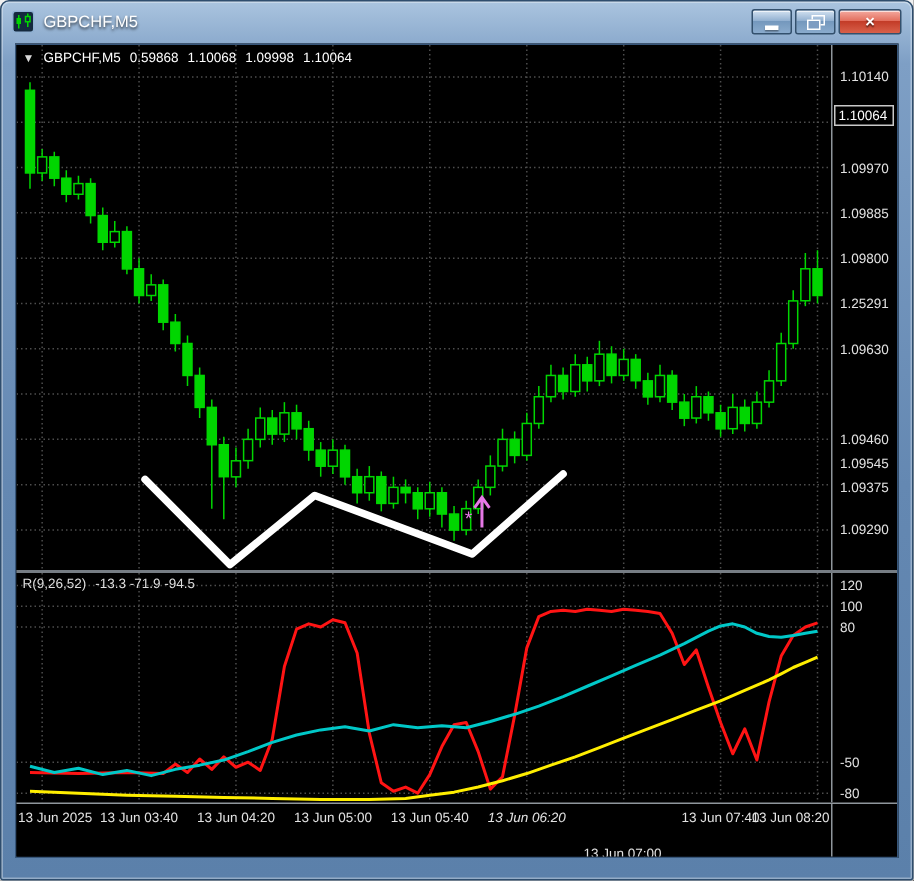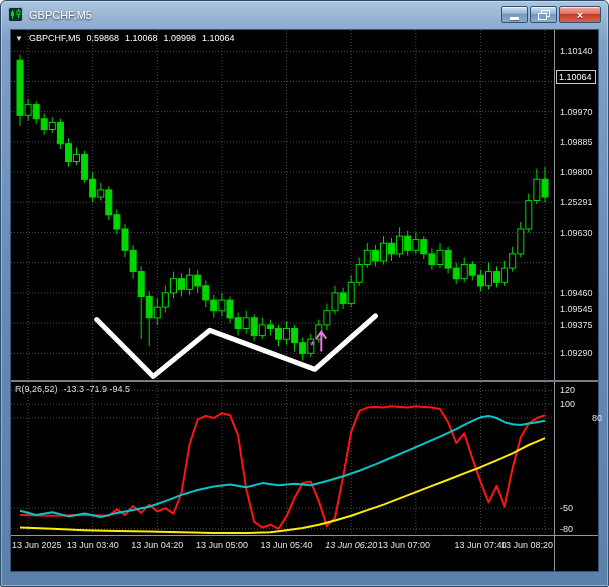--- a/index.html
+++ b/index.html
@@ -280,35 +280,35 @@
             <line x1="0" y1="146.8" x2="543" y2="146.8" stroke="#4d4d4d" stroke-dasharray="1,2"></line>
             <line x1="0" y1="160.7" x2="543" y2="160.7" stroke="#4d4d4d" stroke-dasharray="1,2"></line>
             <polyline points="9.0,133.0 41.3,133.7 73.6,133.0 97.8,133.7 105.9,127.4 114.0,133.0 122.1,124.0 130.2,130.9 138.2,122.6 146.3,129.5 154.4,126.1 162.5,131.6 170.5,110.8 178.6,62.3 186.7,37.4 194.8,33.9 202.8,36.0 210.9,31.2 219.0,33.2 227.1,53.3 235.2,106.7 243.2,139.9 251.3,145.5 259.4,142.7 267.5,146.8 275.5,134.4 283.6,115.7 291.7,101.1 299.8,99.7 307.8,119.1 315.9,144.1 324.0,135.8 332.1,94.9 340.2,49.9 348.2,29.1 356.3,25.6 364.4,24.9 372.5,25.6 380.5,24.2 388.6,24.9 396.7,25.6 404.8,24.2 412.8,24.9 420.9,25.6 429.0,27.0 437.1,40.2 445.2,61.0 453.2,51.3 461.3,76.2 469.4,99.7 477.5,120.5 485.5,103.9 493.6,124.7 501.7,85.9 509.8,55.4 517.8,41.6 525.9,36.0 534.0,33.2" fill="none" stroke="#ff1414" stroke-width="2" stroke-linejoin="round"></polyline>
             <polyline points="9.0,128.8 25.2,133.0 41.3,130.2 57.5,134.4 73.6,131.6 89.8,135.1 105.9,130.9 122.1,128.1 138.2,124.7 154.4,119.1 170.5,112.9 186.7,108.0 202.8,104.6 219.0,102.5 235.2,105.3 251.3,101.1 267.5,103.2 283.6,101.8 299.8,103.2 315.9,99.0 332.1,94.2 348.2,88.7 364.4,82.4 380.5,75.5 396.7,68.6 412.8,61.6 429.0,54.7 445.2,47.1 453.2,42.9 461.3,38.8 469.4,35.3 477.5,33.9 485.5,36.0 493.6,40.2 501.7,42.3 509.8,42.9 517.8,41.6 525.9,40.2 534.0,38.8" fill="none" stroke="#00c8c8" stroke-width="2" stroke-linejoin="round"></polyline>
             <polyline points="9.0,145.5 41.3,146.8 73.6,148.2 105.9,148.9 138.2,149.6 170.5,150.3 202.8,151.0 235.2,151.0 259.4,150.3 275.5,148.2 291.7,146.1 307.8,142.7 324.0,138.5 340.2,133.7 356.3,128.1 372.5,122.6 388.6,116.4 404.8,110.1 420.9,103.9 437.1,97.7 453.2,91.4 469.4,85.2 485.5,78.3 501.7,71.3 509.8,67.2 517.8,63.0 525.9,59.6 534.0,56.1" fill="none" stroke="#ffee00" stroke-width="2" stroke-linejoin="round"></polyline>
           </svg>
       </div>
       <div class="axis">
           <div class="axis-label" style="top: 3.31148px;">120</div>
           <div class="axis-label" style="top: 17.1639px;">100</div>
-          <div class="axis-label" style="top: 31.0164px; margin-left: 32px;">80</div>
+          <div class="axis-label" style="top: 31.0164px;">80</div>
           <div class="axis-label" style="top: 121.057px;">-50</div>
           <div class="axis-label" style="top: 141.836px;">-80</div>
           <div class="axis-label" style="top: 155.689px;">-100</div>
         </div>
     </div>
 
     <div class="row time-row">
       <div class="time-strip">
           <div class="time-label" style="left: 1px;">13 Jun 2025</div>
           <div class="time-label" style="left: 55.6923px;">13 Jun 03:40</div>
           <div class="time-label" style="left: 120.308px;">13 Jun 04:20</div>
           <div class="time-label" style="left: 184.923px;">13 Jun 05:00</div>
           <div class="time-label" style="left: 249.538px;">13 Jun 05:40</div>
           <div class="time-label" style="left: 314.154px; font-style: italic;">13 Jun 06:20</div>
-          <div class="time-label" style="left: 367px;">13 Jun 07:00</div>
+          <div class="time-label" style="left: 378px; margin-top: 24px;">13 Jun 07:00</div>
           <div class="time-label" style="left: 443.385px;">13 Jun 07:40</div>
           <div class="time-label" style="left: 490px;">13 Jun 08:20</div>
         </div>
       <div class="corner"></div>
     </div>
   </div>
 </div>
 
 </body></html>

